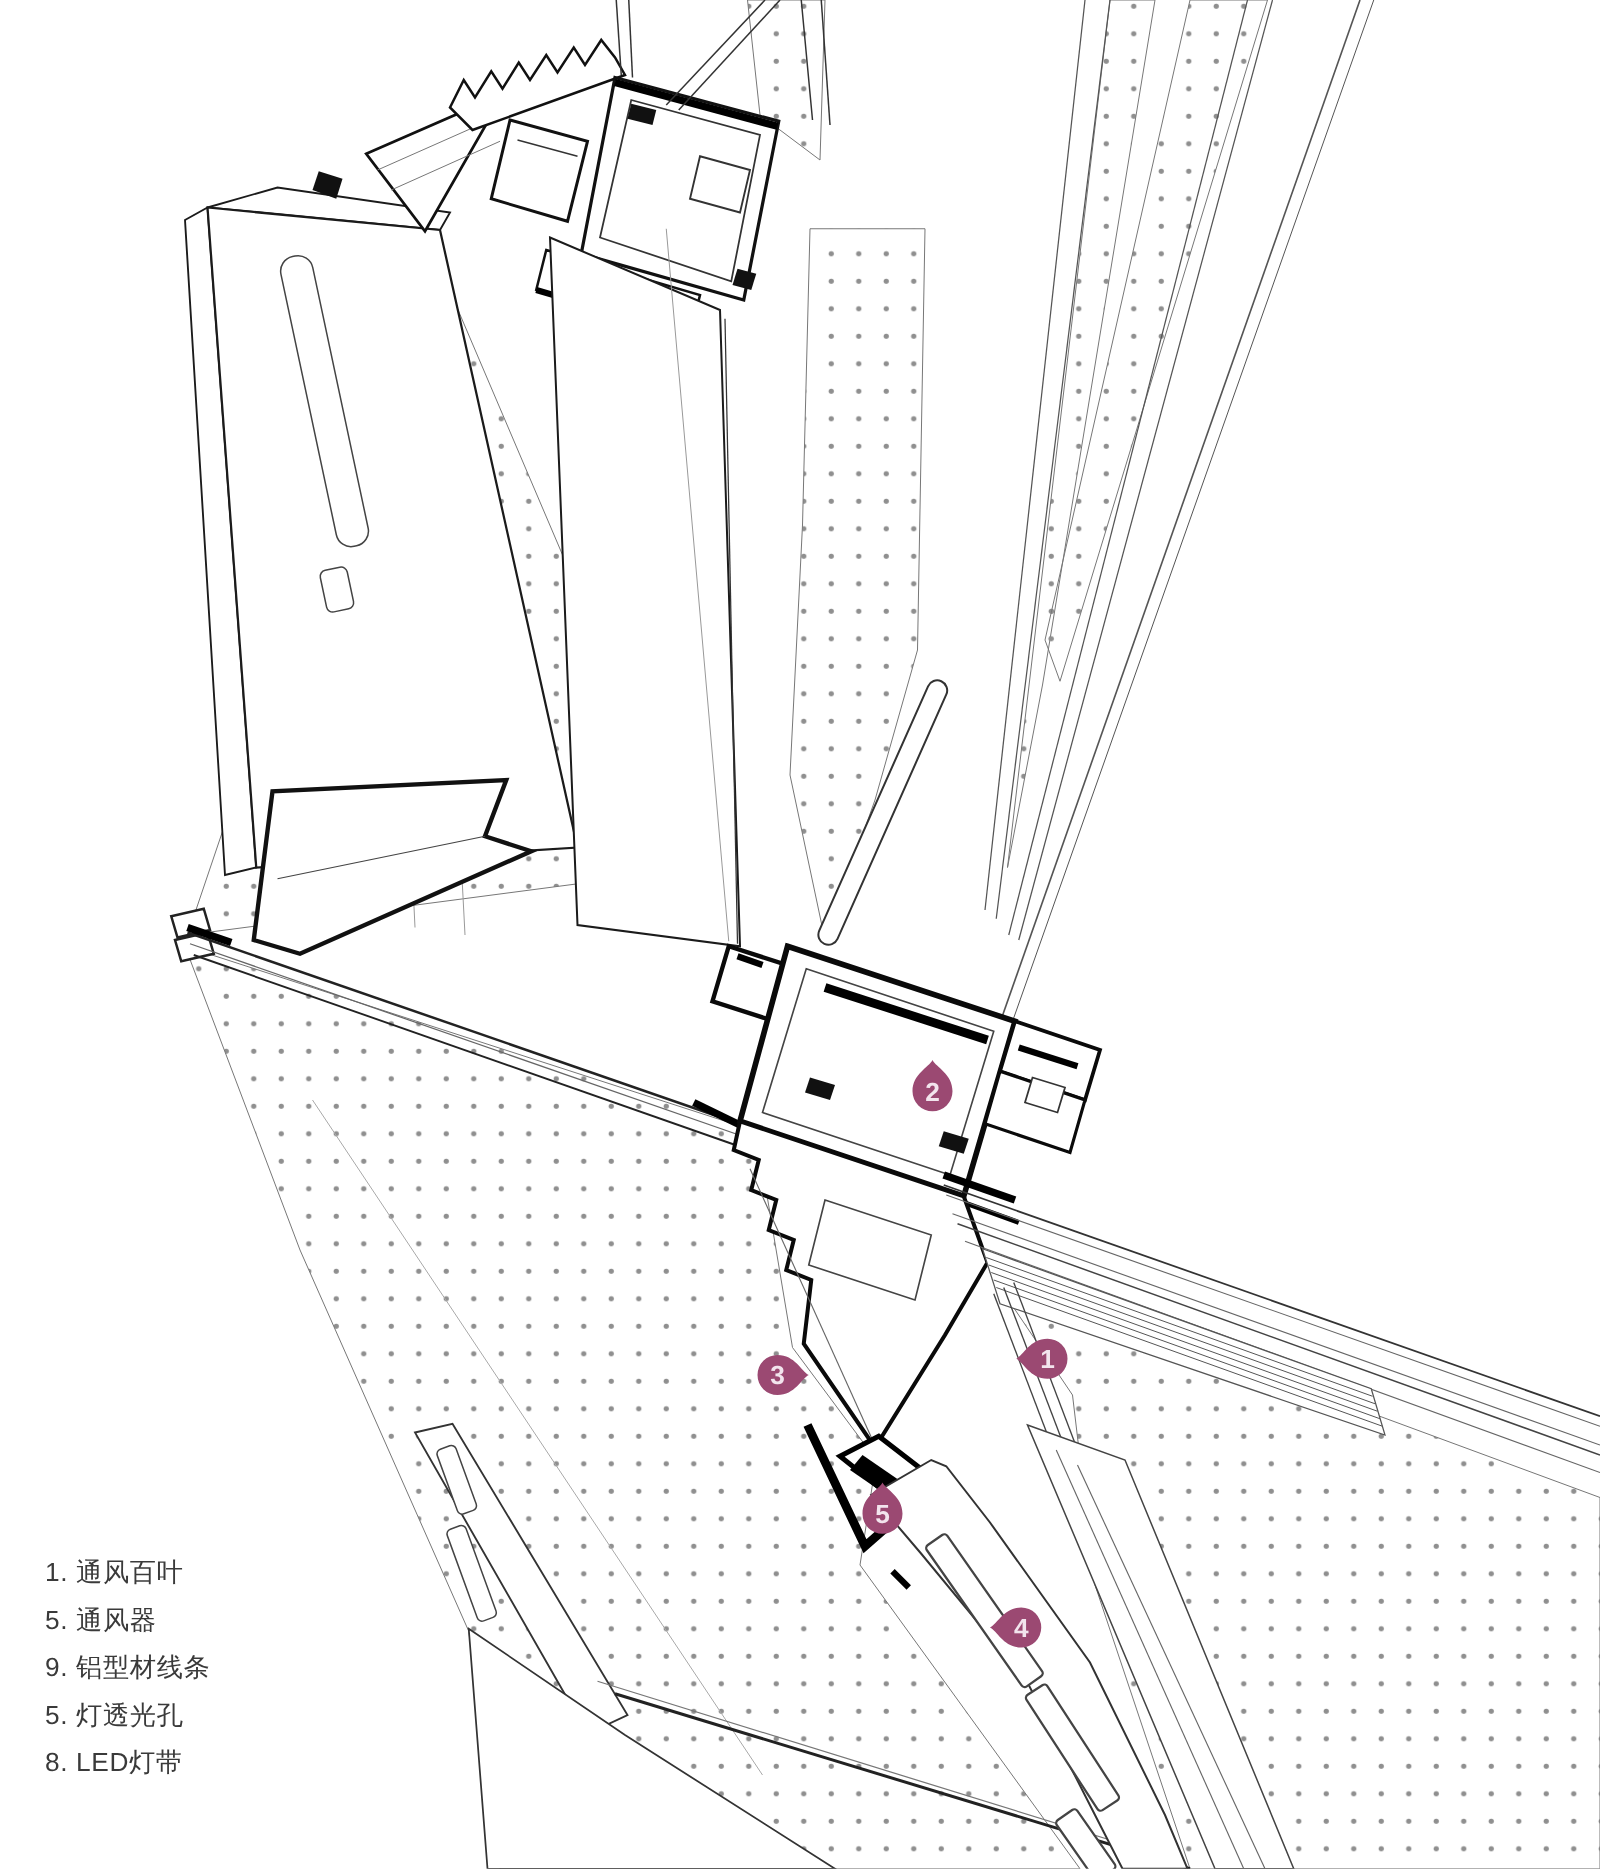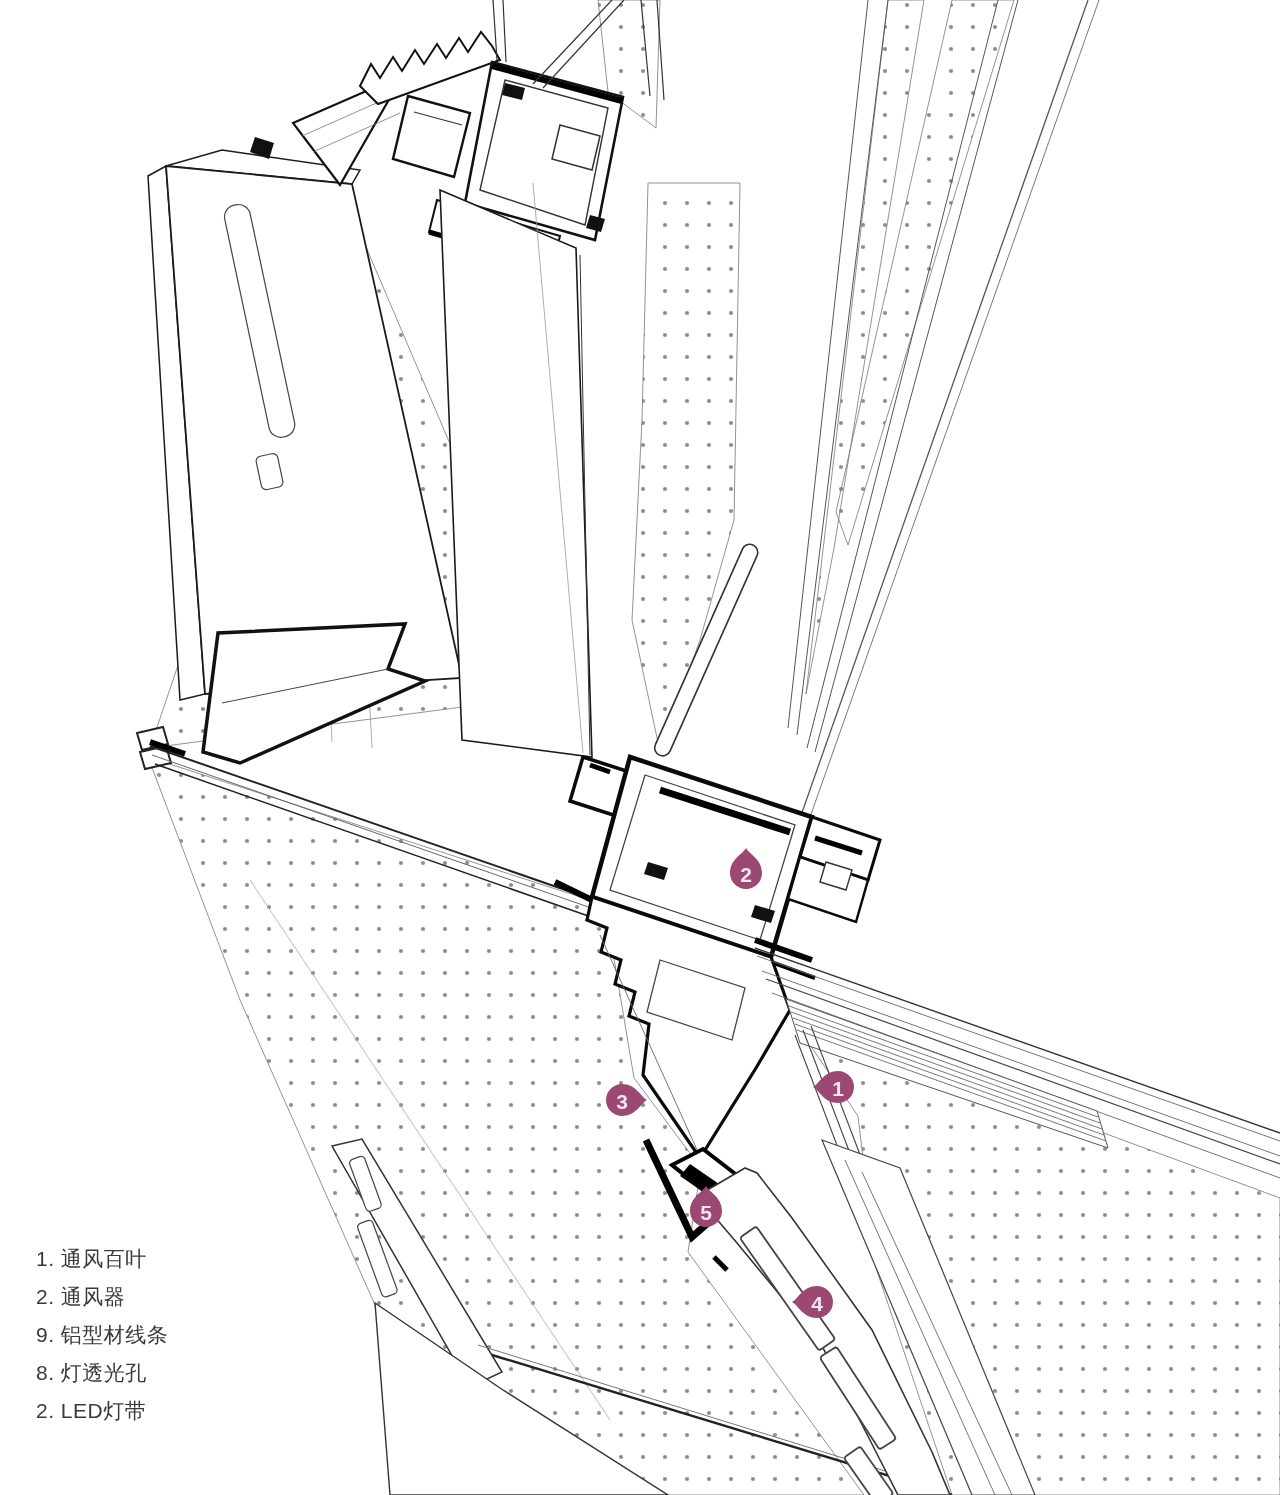--- a/index.html
+++ b/index.html
@@ -202,18 +202,18 @@
 </div>
 <div class="marker" style="left:676px;top:1178px">
   <svg width="60" height="60" viewBox="-30 -26 60 60">
     <path d="M0,-18 C-3,-12 -16,-7 -16,7 A16,16 0 1 0 16,7 C16,-7 3,-12 0,-18 Z" fill="#9b4972"></path>
     <text x="0" y="8" text-anchor="middle" dominant-baseline="central">5</text>
   </svg>
 </div>
 
 <div class="legend">
   <div class="legend-item">1. 通风百叶</div>
-  <div class="legend-item">2. 通风器</div>
+  <div class="legend-item">5. 通风器</div>
   <div class="legend-item">9. 铝型材线条</div>
-  <div class="legend-item">8. 灯透光孔</div>
-  <div class="legend-item">2. LED灯带</div>
+  <div class="legend-item">5. 灯透光孔</div>
+  <div class="legend-item">8. LED灯带</div>
 </div>
 </div>
 
 </body></html>

